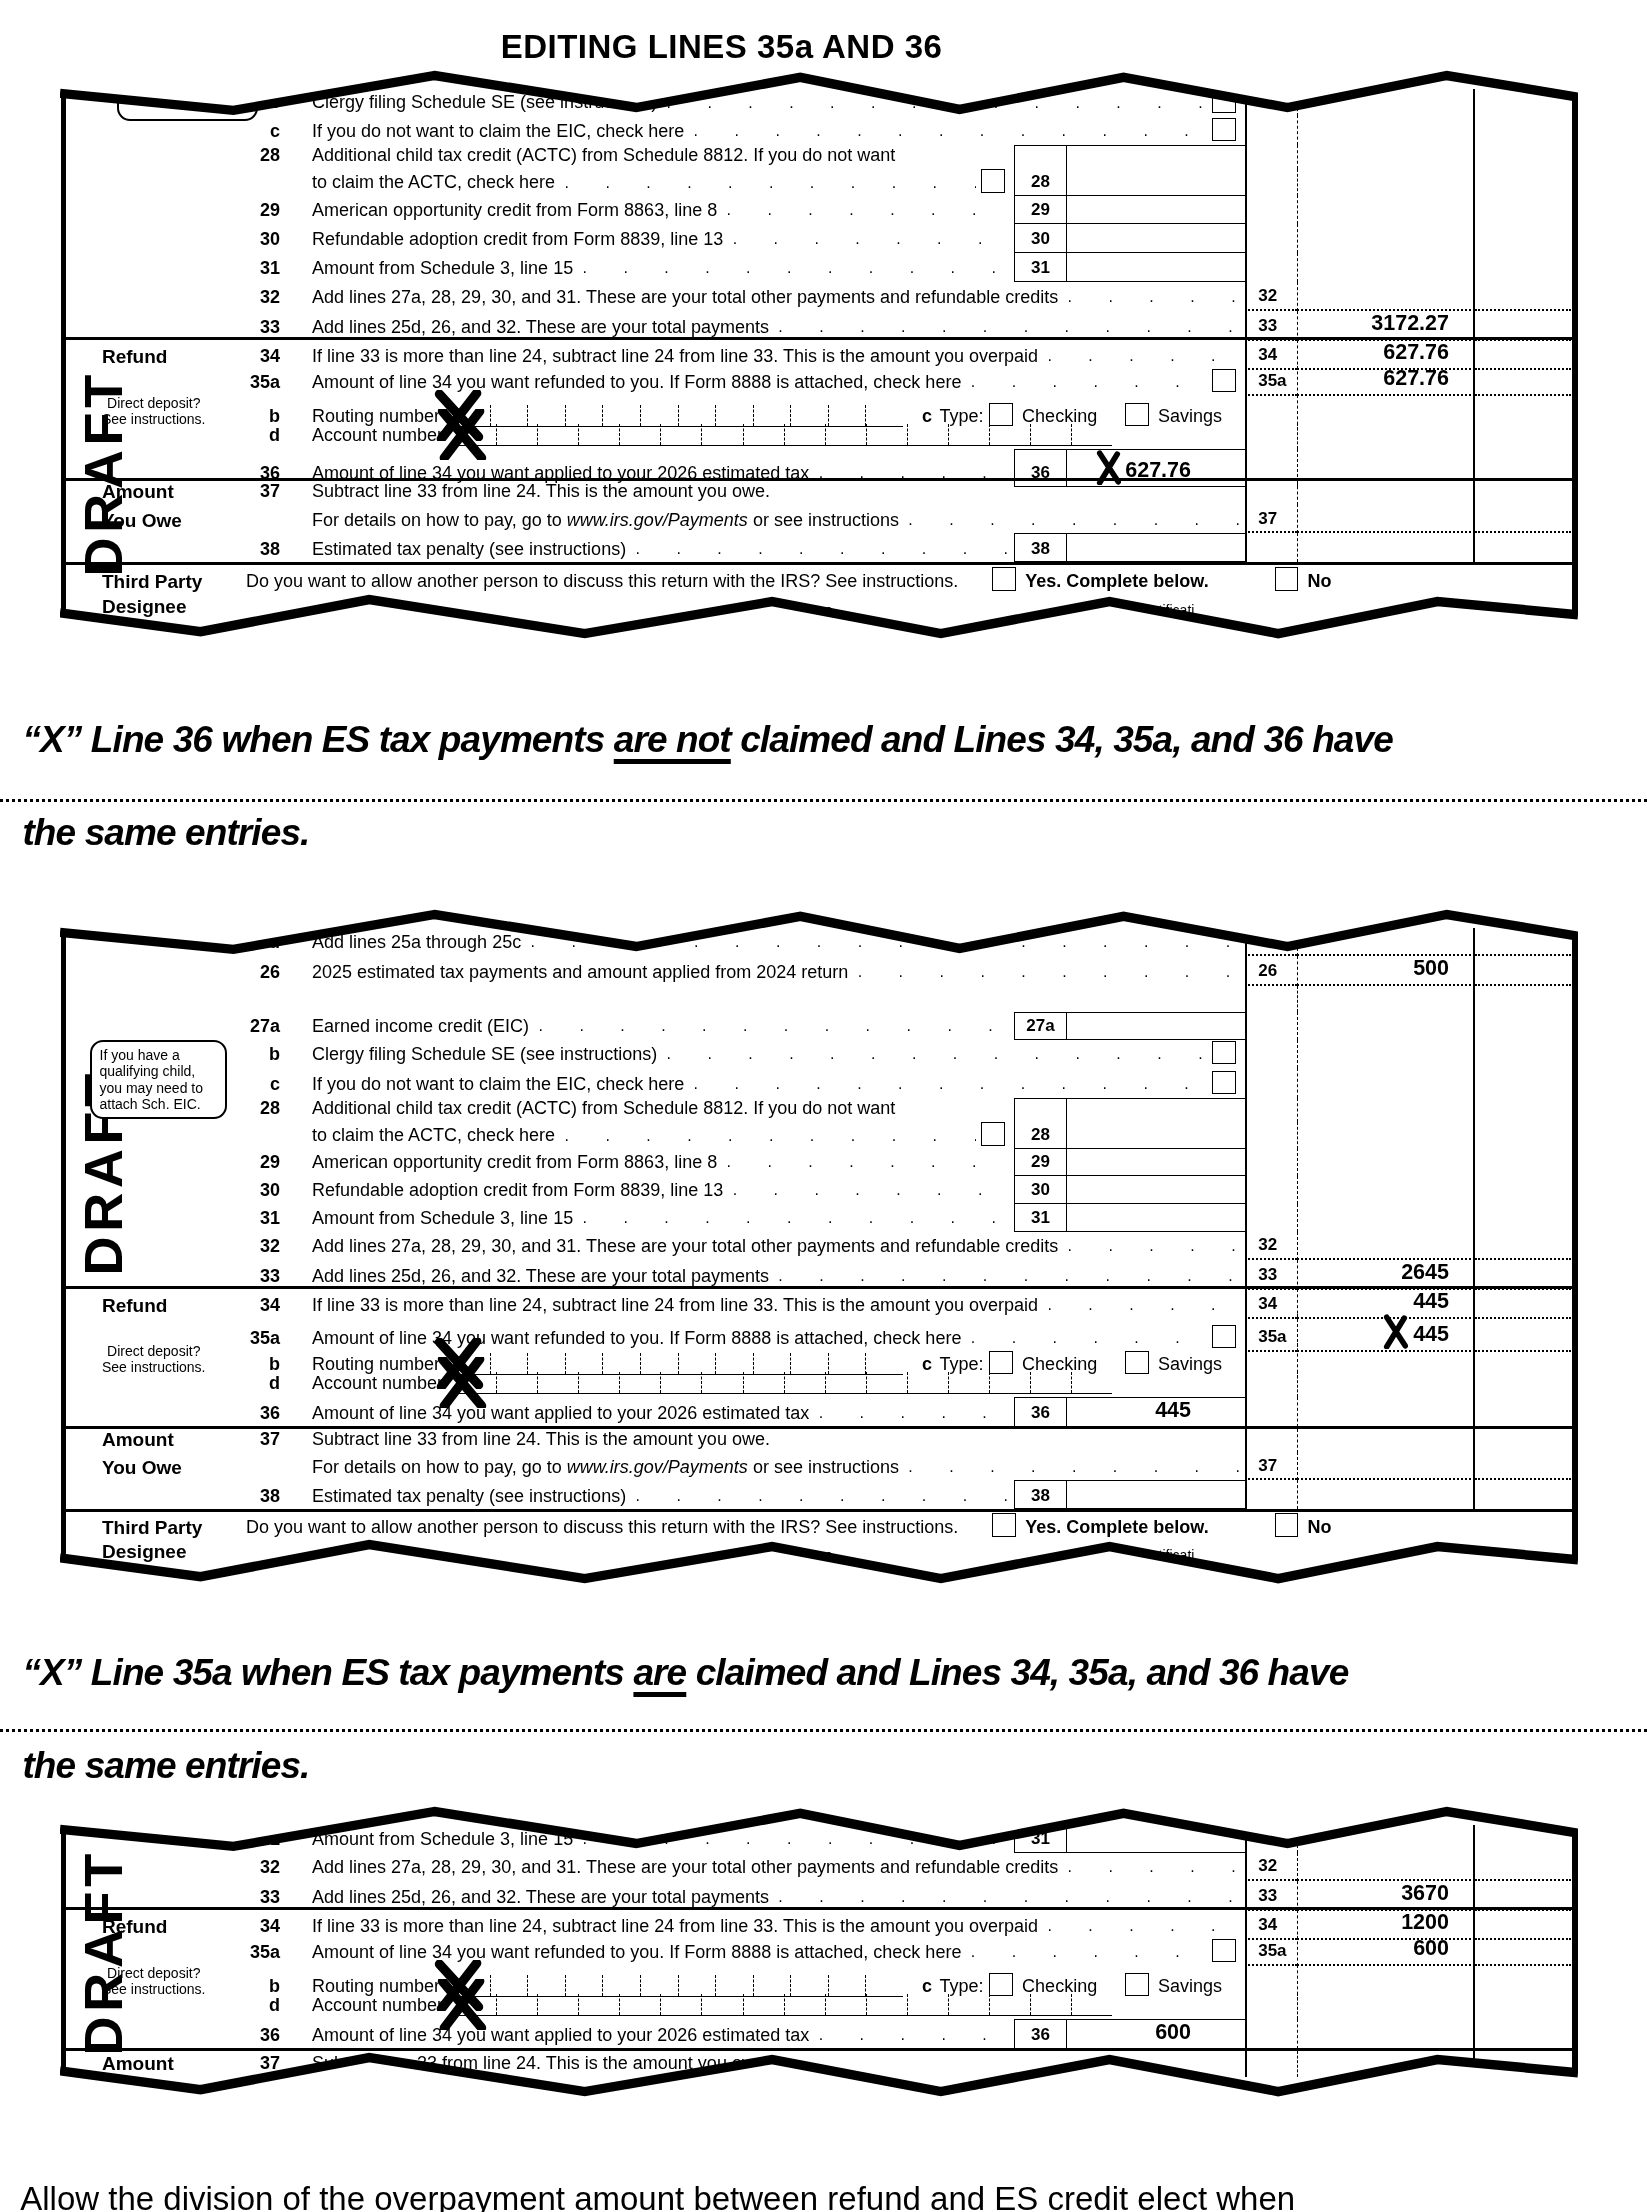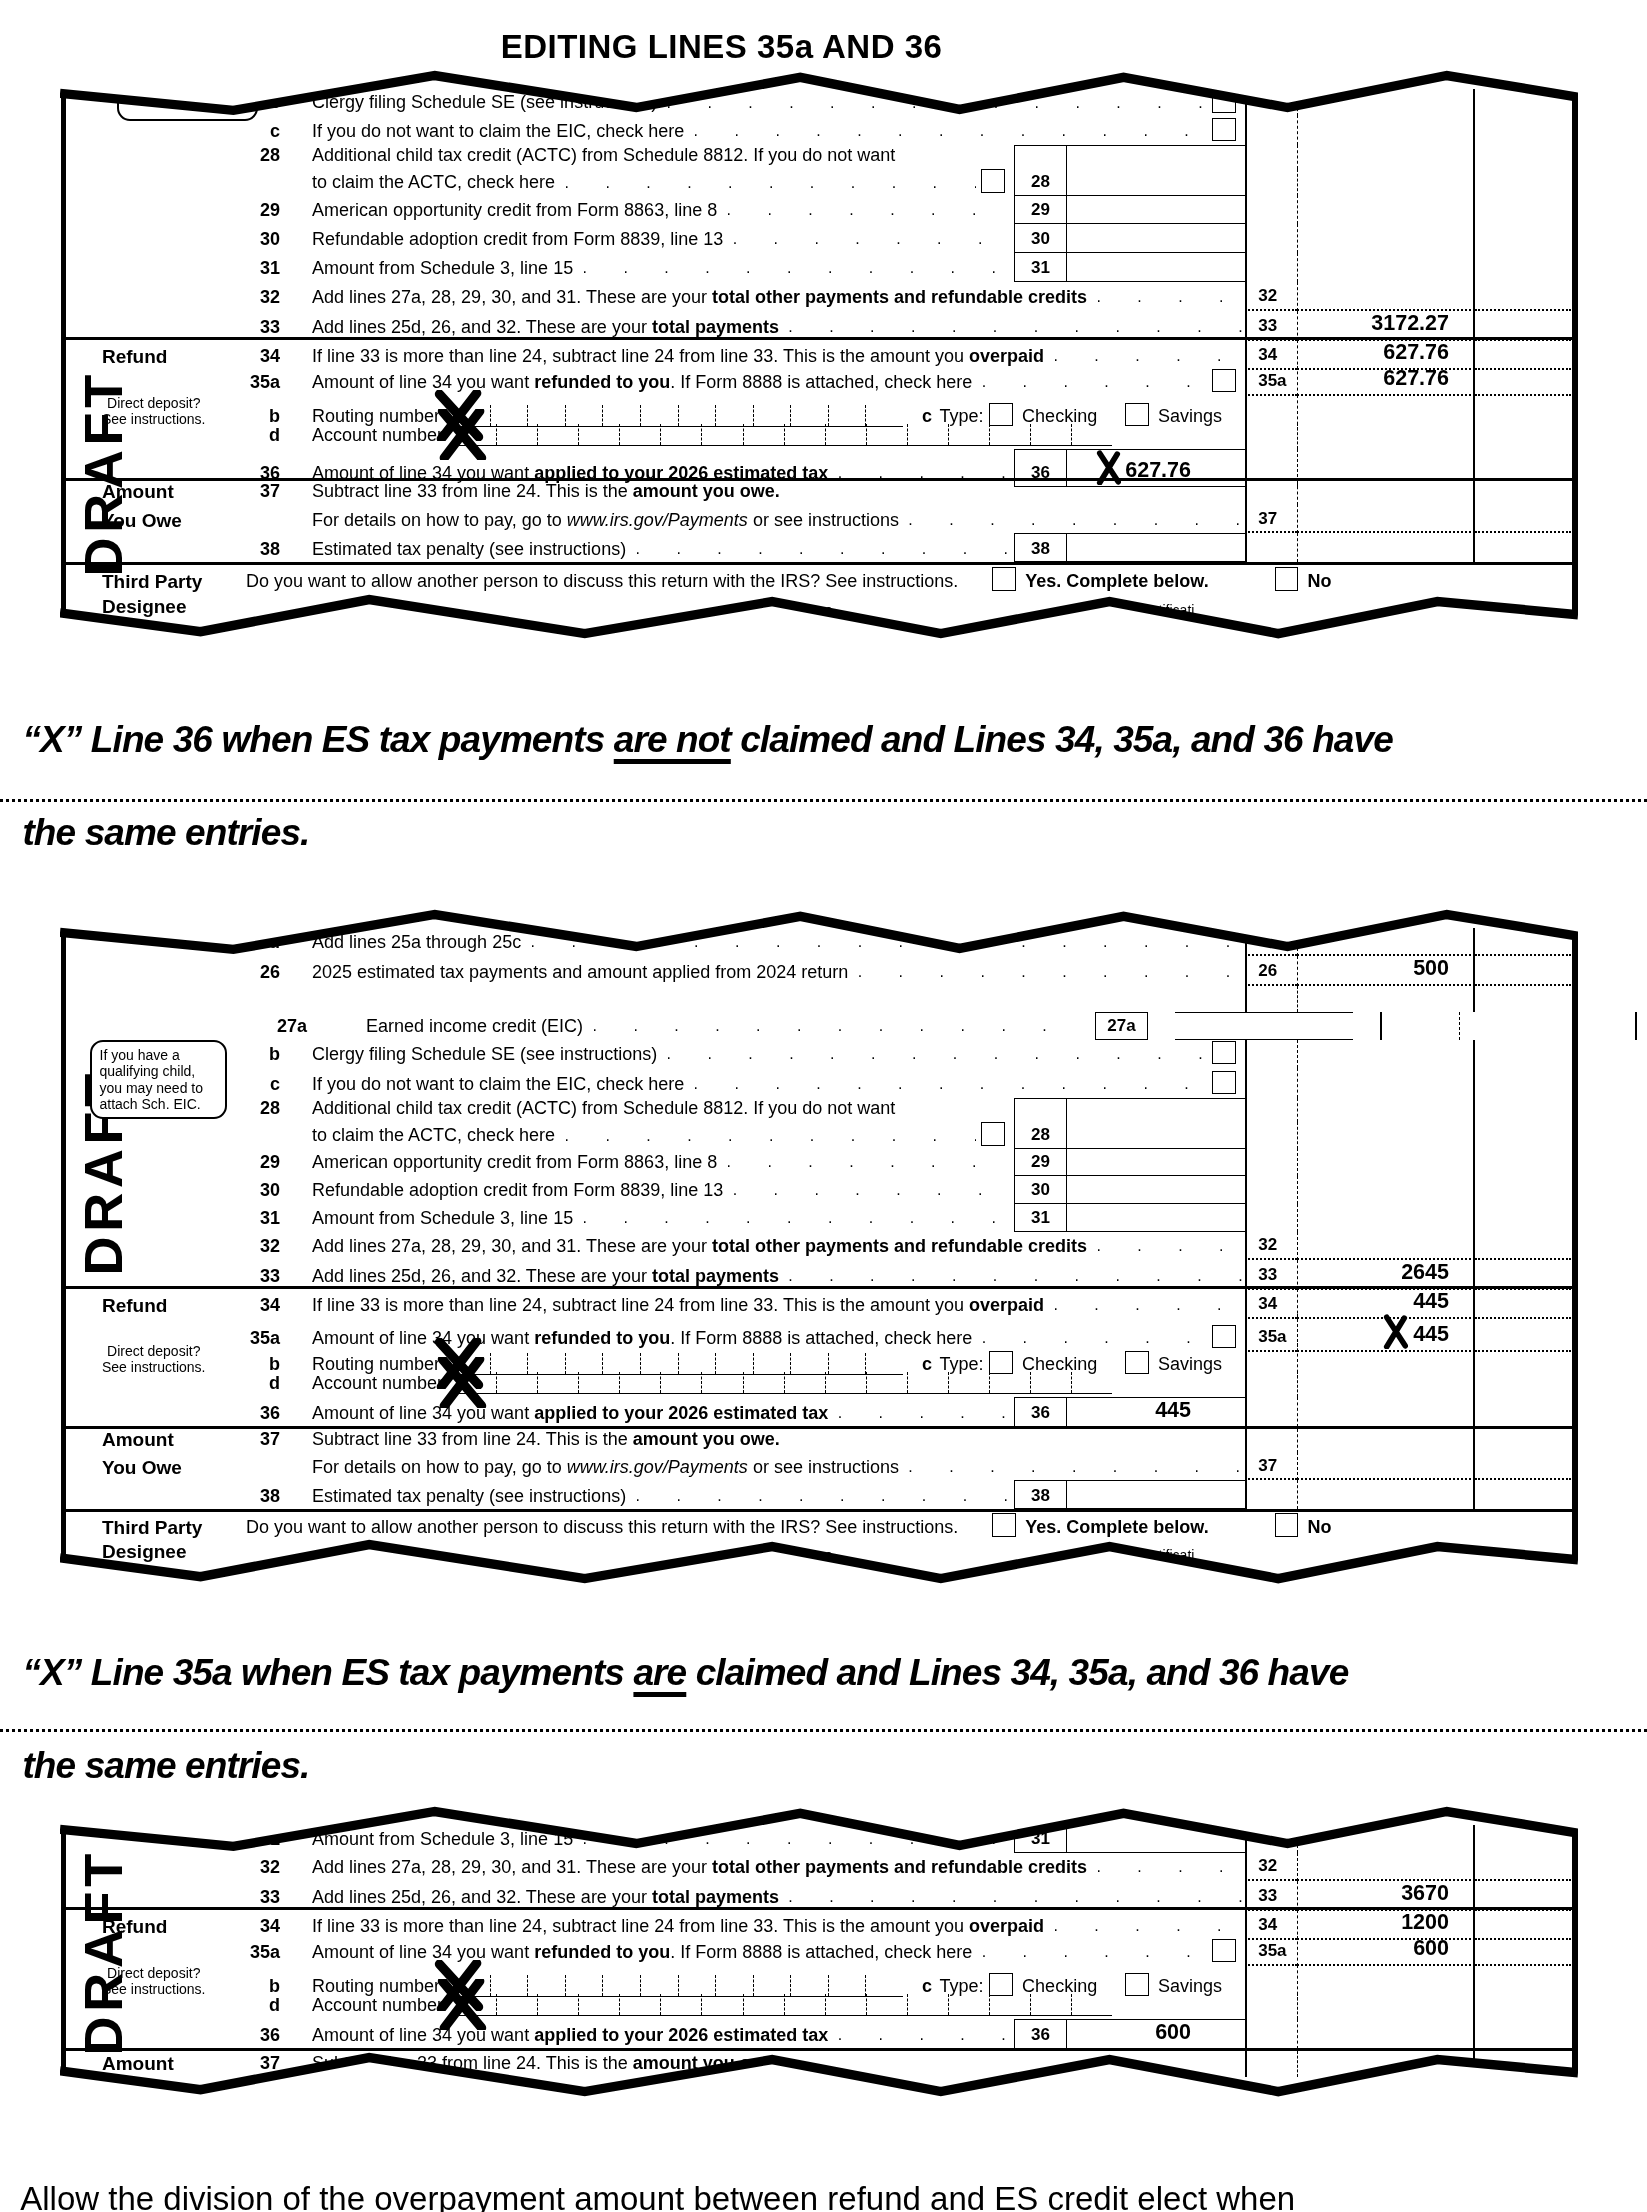--- a/index.html
+++ b/index.html
@@ -12,21 +12,21 @@
         border-left:5.6px solid #000;border-right:6.6px solid #000;}
   .row{display:grid;grid-template-columns:161px 66px 721px 53px 178px 52px 178px 96px;position:relative;}
   .row>div{display:flex;align-items:flex-end;padding-bottom:2.8px;box-sizing:border-box;}
   .cl{grid-column:1;padding-left:36px;font-weight:700;font-size:19px;line-height:1.05;text-align:center;}
   .cl.sm{font-weight:400;font-size:14px;line-height:1.15;}
   .cn{grid-column:2;justify-content:flex-end;padding-right:13px;font-weight:700;font-size:18px;}
   .cd{grid-column:3;padding-left:19px;font-size:18px;position:relative;}
   .cd.w{grid-column:3/6;}
   .cd.full{grid-column:2/9;}
   .dtext{white-space:pre;}
-  .dtext b{font-weight:700;text-align:right;}
+  .dtext b{font-weight:400;text-align:right;}
   .lead{flex:1;overflow:hidden;white-space:nowrap;font-size:16px;letter-spacing:16px;
         padding-left:9.4px;padding-bottom:1.9px;}
   .cb{width:21.5px;height:21.5px;border:1.9px solid #000;flex:0 0 auto;margin:0 9.4px 0.9px 5.6px;background:#fff;}
   .ibl{grid-column:4;border-left:1.9px solid #000;border-right:1.9px solid #000;
        justify-content:center;font-weight:700;font-size:17px;}
   .iamt{grid-column:5;justify-content:flex-end;padding-right:54px;}
   .boxed .ibl,.boxed .iamt{border-bottom:1.9px solid #000;}
   .btop .ibl,.btop .iamt{border-top:1.9px solid #000;}
   .mno{grid-column:6;border-left:2.3px solid #000;padding-left:11.2px;font-weight:700;font-size:17px;}
   .amt{grid-column:7;border-left:1.9px dashed #000;border-right:2.3px solid #000;
@@ -374,21 +374,21 @@
         <span class="val">500</span>
       </div>
     <div class="cents"></div>
   </div>
   <div class="row" style="height:26px;">
     <div class="cn"></div>
     <div class="mno"></div>
       <div class="amt"></div>
       <div class="cents"></div>
   </div>
-  <div class="row boxed btop" style="height:28px;gap:27px;">
+  <div class="row boxed btop" style="height:28px;">
     <div class="cn">27a</div>
     <div class="cd">
         <span class="dtext">Earned income credit (EIC)</span>
         <span class="lead">. . . . . . . . . . . . . . . . . . . . . . . . . . . . . . . . . . . . . . . . . . . . . . . . . . . . . . . . . . . .</span>
       </div>
     <div class="ibl">27a</div>
       <div class="iamt"></div>
     <div class="mno"></div>
       <div class="amt"></div>
       <div class="cents"></div>

